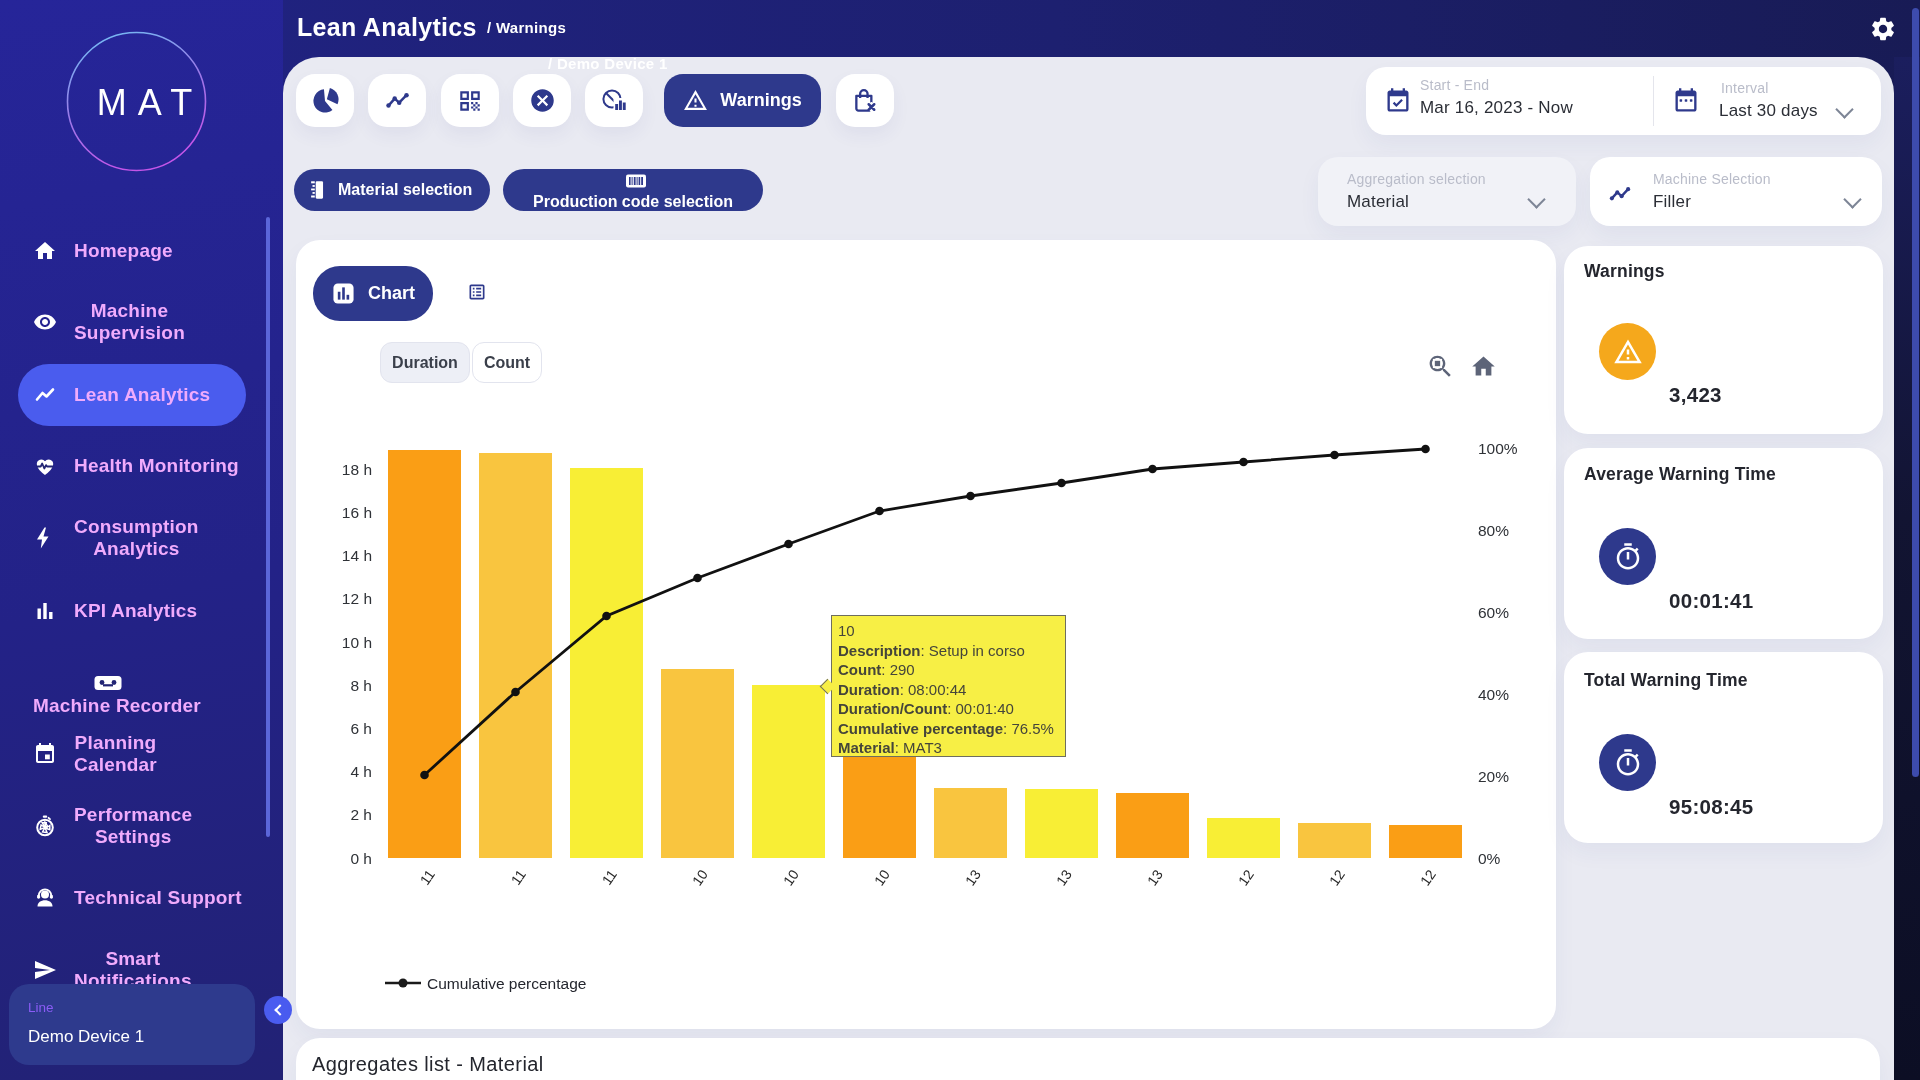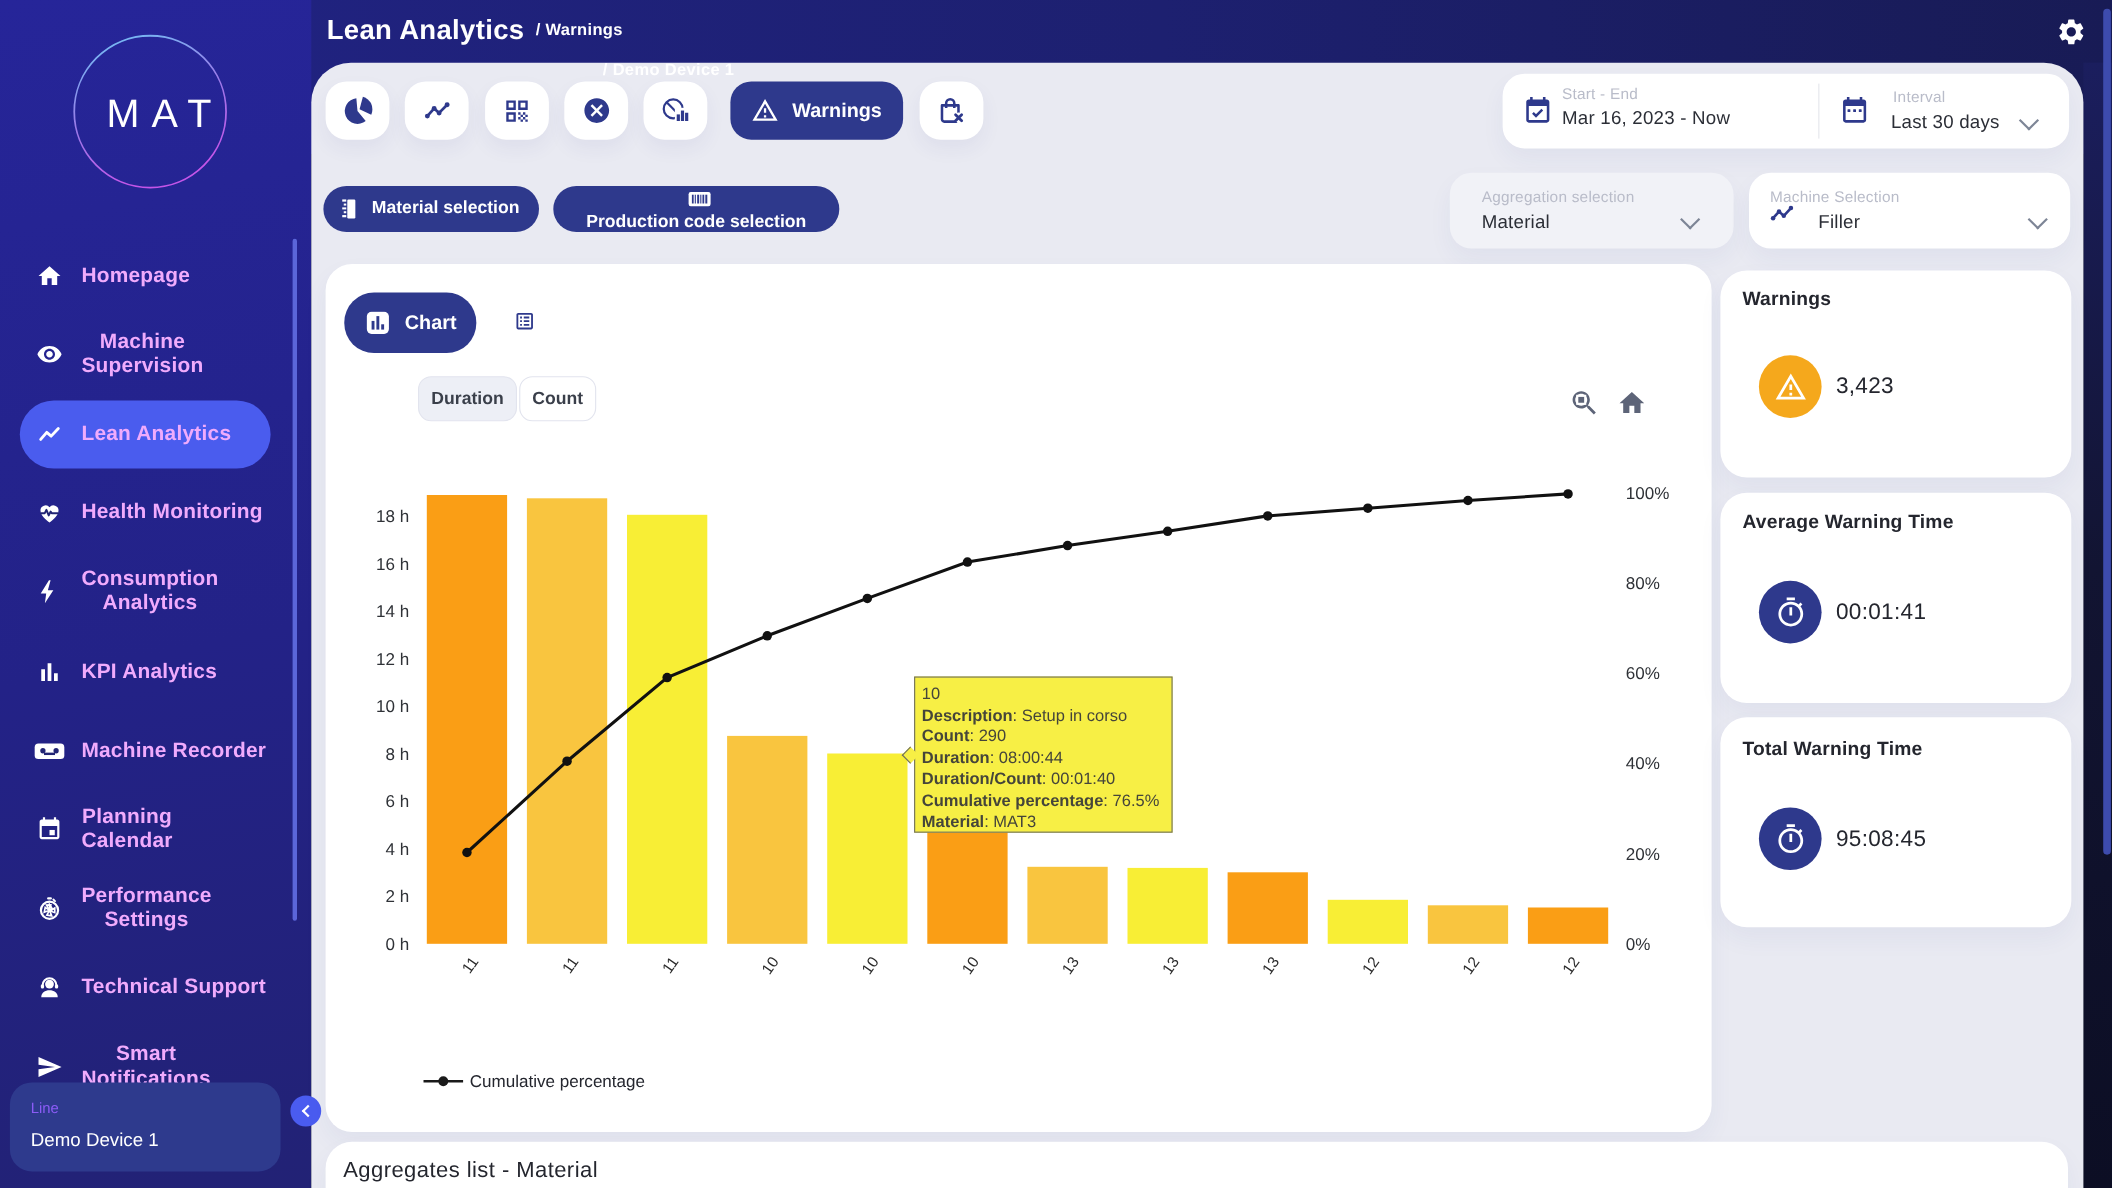--- a/index.html
+++ b/index.html
@@ -19,21 +19,21 @@
   .crumb { z-index:5; position:absolute; top:19px; color:#fff; font-size:15px; font-weight:bold; letter-spacing:.3px; }
   .iconbtn { position:absolute; width:58px; height:53px; background:#fff; border-radius:19px; display:flex; align-items:center; justify-content:center; box-shadow:0 8px 18px rgba(45,55,130,0.06); }
   .pillbtn { position:absolute; height:53px; background:#2e398c; border-radius:19px; color:#fff; font-weight:bold; display:flex; align-items:center; justify-content:center; }
   .selpill { position:absolute; height:42px; background:#2e398c; border-radius:21px; color:#fff; font-weight:bold; font-size:16px; display:flex; align-items:center; white-space:nowrap; }
   .lbl { color:#b9bcc9; font-size:14px; letter-spacing:.2px; }
   .val { color:#2b2e36; font-size:17px; letter-spacing:.2px; }
   .chev { display:inline-block; width:13px; height:13px; border-right:2.6px solid #7d8596; border-bottom:2.6px solid #7d8596; transform:rotate(45deg); }
   .navitem { position:absolute; left:33px; color:#f0abfc; font-weight:bold; font-size:19px; letter-spacing:.2px; display:flex; align-items:center; line-height:22px;text-align:center; }
   .navicon { width:24px; height:24px; margin-right:17px; flex:none; }
   .rcard-title { font-size:17.5px; font-weight:bold; color:#24262e; letter-spacing:.2px; }
-  .rcard-val { font-size:20.5px; font-weight:normal; color:#24262e; letter-spacing:.3px; }
+  .rcard-val { font-size:20.5px; font-weight:bold; color:#24262e; letter-spacing:.3px;margin-top:44px; }
   .circ { width:57px; height:57px; border-radius:50%; display:flex; align-items:center; justify-content:center; }
 </style>
 </head>
 <body>
 
 <div class="hdr-title">Lean Analytics</div>
 <div class="crumb" style="left:487px;">/ Warnings</div>
 <div class="crumb" style="left:548px;margin-top:36px;">/ Demo Device 1</div>
 <svg class="abs" style="left:1869px; top:15px; z-index:5;" width="28" height="28" viewBox="0 0 24 24" fill="#fff">
     <path d="M19.14 12.94c.04-.3.06-.61.06-.94 0-.32-.02-.64-.07-.94l2.03-1.58c.18-.14.23-.41.12-.61l-1.92-3.32c-.12-.22-.37-.29-.59-.22l-2.39.96c-.5-.38-1.03-.7-1.62-.94l-.36-2.54c-.04-.24-.24-.41-.48-.41h-3.84c-.24 0-.43.17-.47.41l-.36 2.54c-.59.24-1.13.57-1.62.94l-2.39-.96c-.22-.08-.47 0-.59.22L2.74 8.87c-.12.21-.08.47.12.61l2.03 1.58c-.05.3-.09.63-.09.94s.02.64.07.94l-2.03 1.58c-.18.14-.23.41-.12.61l1.92 3.32c.12.22.37.29.59.22l2.39-.96c.5.38 1.03.7 1.62.94l.36 2.54c.05.24.24.41.48.41h3.84c.24 0 .44-.17.47-.41l.36-2.54c.59-.24 1.13-.56 1.62-.94l2.39.96c.22.08.47 0 .59-.22l1.92-3.32c.12-.22.07-.47-.12-.61l-2.01-1.58zM12 15.6c-1.98 0-3.6-1.62-3.6-3.6s1.62-3.6 3.6-3.6 3.6 1.62 3.6 3.6-1.62 3.6-3.6 3.6z"></path>
@@ -89,21 +89,21 @@
       <path d="M11.5 1.5 4 13.5h5l-1.2 9 7.7-12h-5l2.5-9z"></path>
     </svg>
   <span>Consumption<br>Analytics</span>
 </div>
 <div class="navitem" style="top:599px;">
   <svg class="navicon" viewBox="0 0 24 24" fill="#fff">
       <path d="M4.5 9.5h3.4V20H4.5zM10.3 4h3.4v16h-3.4zM16.1 13h3.4v7h-3.4z"></path>
     </svg>
   <span>KPI Analytics</span>
 </div>
-<div class="navitem" style="top:671px;">
+<div class="navitem" style="top:671px;flex-direction:column;">
   <svg class="navicon" style="width:28px; margin-left:-2px; margin-right:15px;" viewBox="0 0 28 24">
       <rect x="0.5" y="5" width="27" height="14" rx="3.5" fill="#fff"></rect>
       <circle cx="8" cy="11.5" r="2.4" fill="#222574"></circle>
       <circle cx="20" cy="11.5" r="2.4" fill="#222574"></circle>
       <rect x="9" y="13.2" width="10" height="2.2" fill="#222574"></rect>
     </svg>
   <span>Machine Recorder</span>
 </div>
 <div class="navitem" style="top:732px;">
   <svg class="navicon" viewBox="0 0 24 24">
@@ -261,21 +261,21 @@
 <div class="card" style="left:1590px; top:157px; width:292px; height:69px;"></div>
 <svg class="abs" style="left:1607px; top:181px;" width="26" height="26" viewBox="0 0 24 24">
     <path d="M4.5 16 9.5 10.5l4 3.5L19.5 7.5" fill="none" stroke="#2e398c" stroke-width="2.2" stroke-linejoin="round"></path>
     <g fill="#2e398c">
       <circle cx="4.5" cy="16" r="1.9"></circle>
       <circle cx="9.5" cy="10.5" r="1.9"></circle>
       <circle cx="13.5" cy="14" r="1.9"></circle>
       <circle cx="19.5" cy="7.5" r="1.9"></circle>
     </g>
   </svg>
-<div class="abs lbl" style="left:1609px; top:171px;">Machine Selection</div>
+<div class="abs lbl" style="left:1653px; top:171px;">Machine Selection</div>
 <div class="abs val" style="left:1653px; top:192px;">Filler</div>
 <div class="abs chev" style="left:1846px; top:193px;"></div>
 
 <div class="card" style="left:296px; top:240px; width:1260px; height:789px; border-radius:24px;"></div>
 <div class="abs" style="left:313px; top:266px; width:120px; height:55px; background:#2e398c; border-radius:27px; display:flex; align-items:center;">
   <svg width="21" height="21" viewBox="0 0 24 24" style="margin:0 14px 0 20px;">
     <rect x="0.5" y="0.5" width="23" height="23" rx="5" fill="#fff"></rect>
     <g fill="#2e398c">
         <rect x="5.5" y="10" width="3" height="9"></rect>
         <rect x="10.5" y="5" width="3" height="14"></rect>

